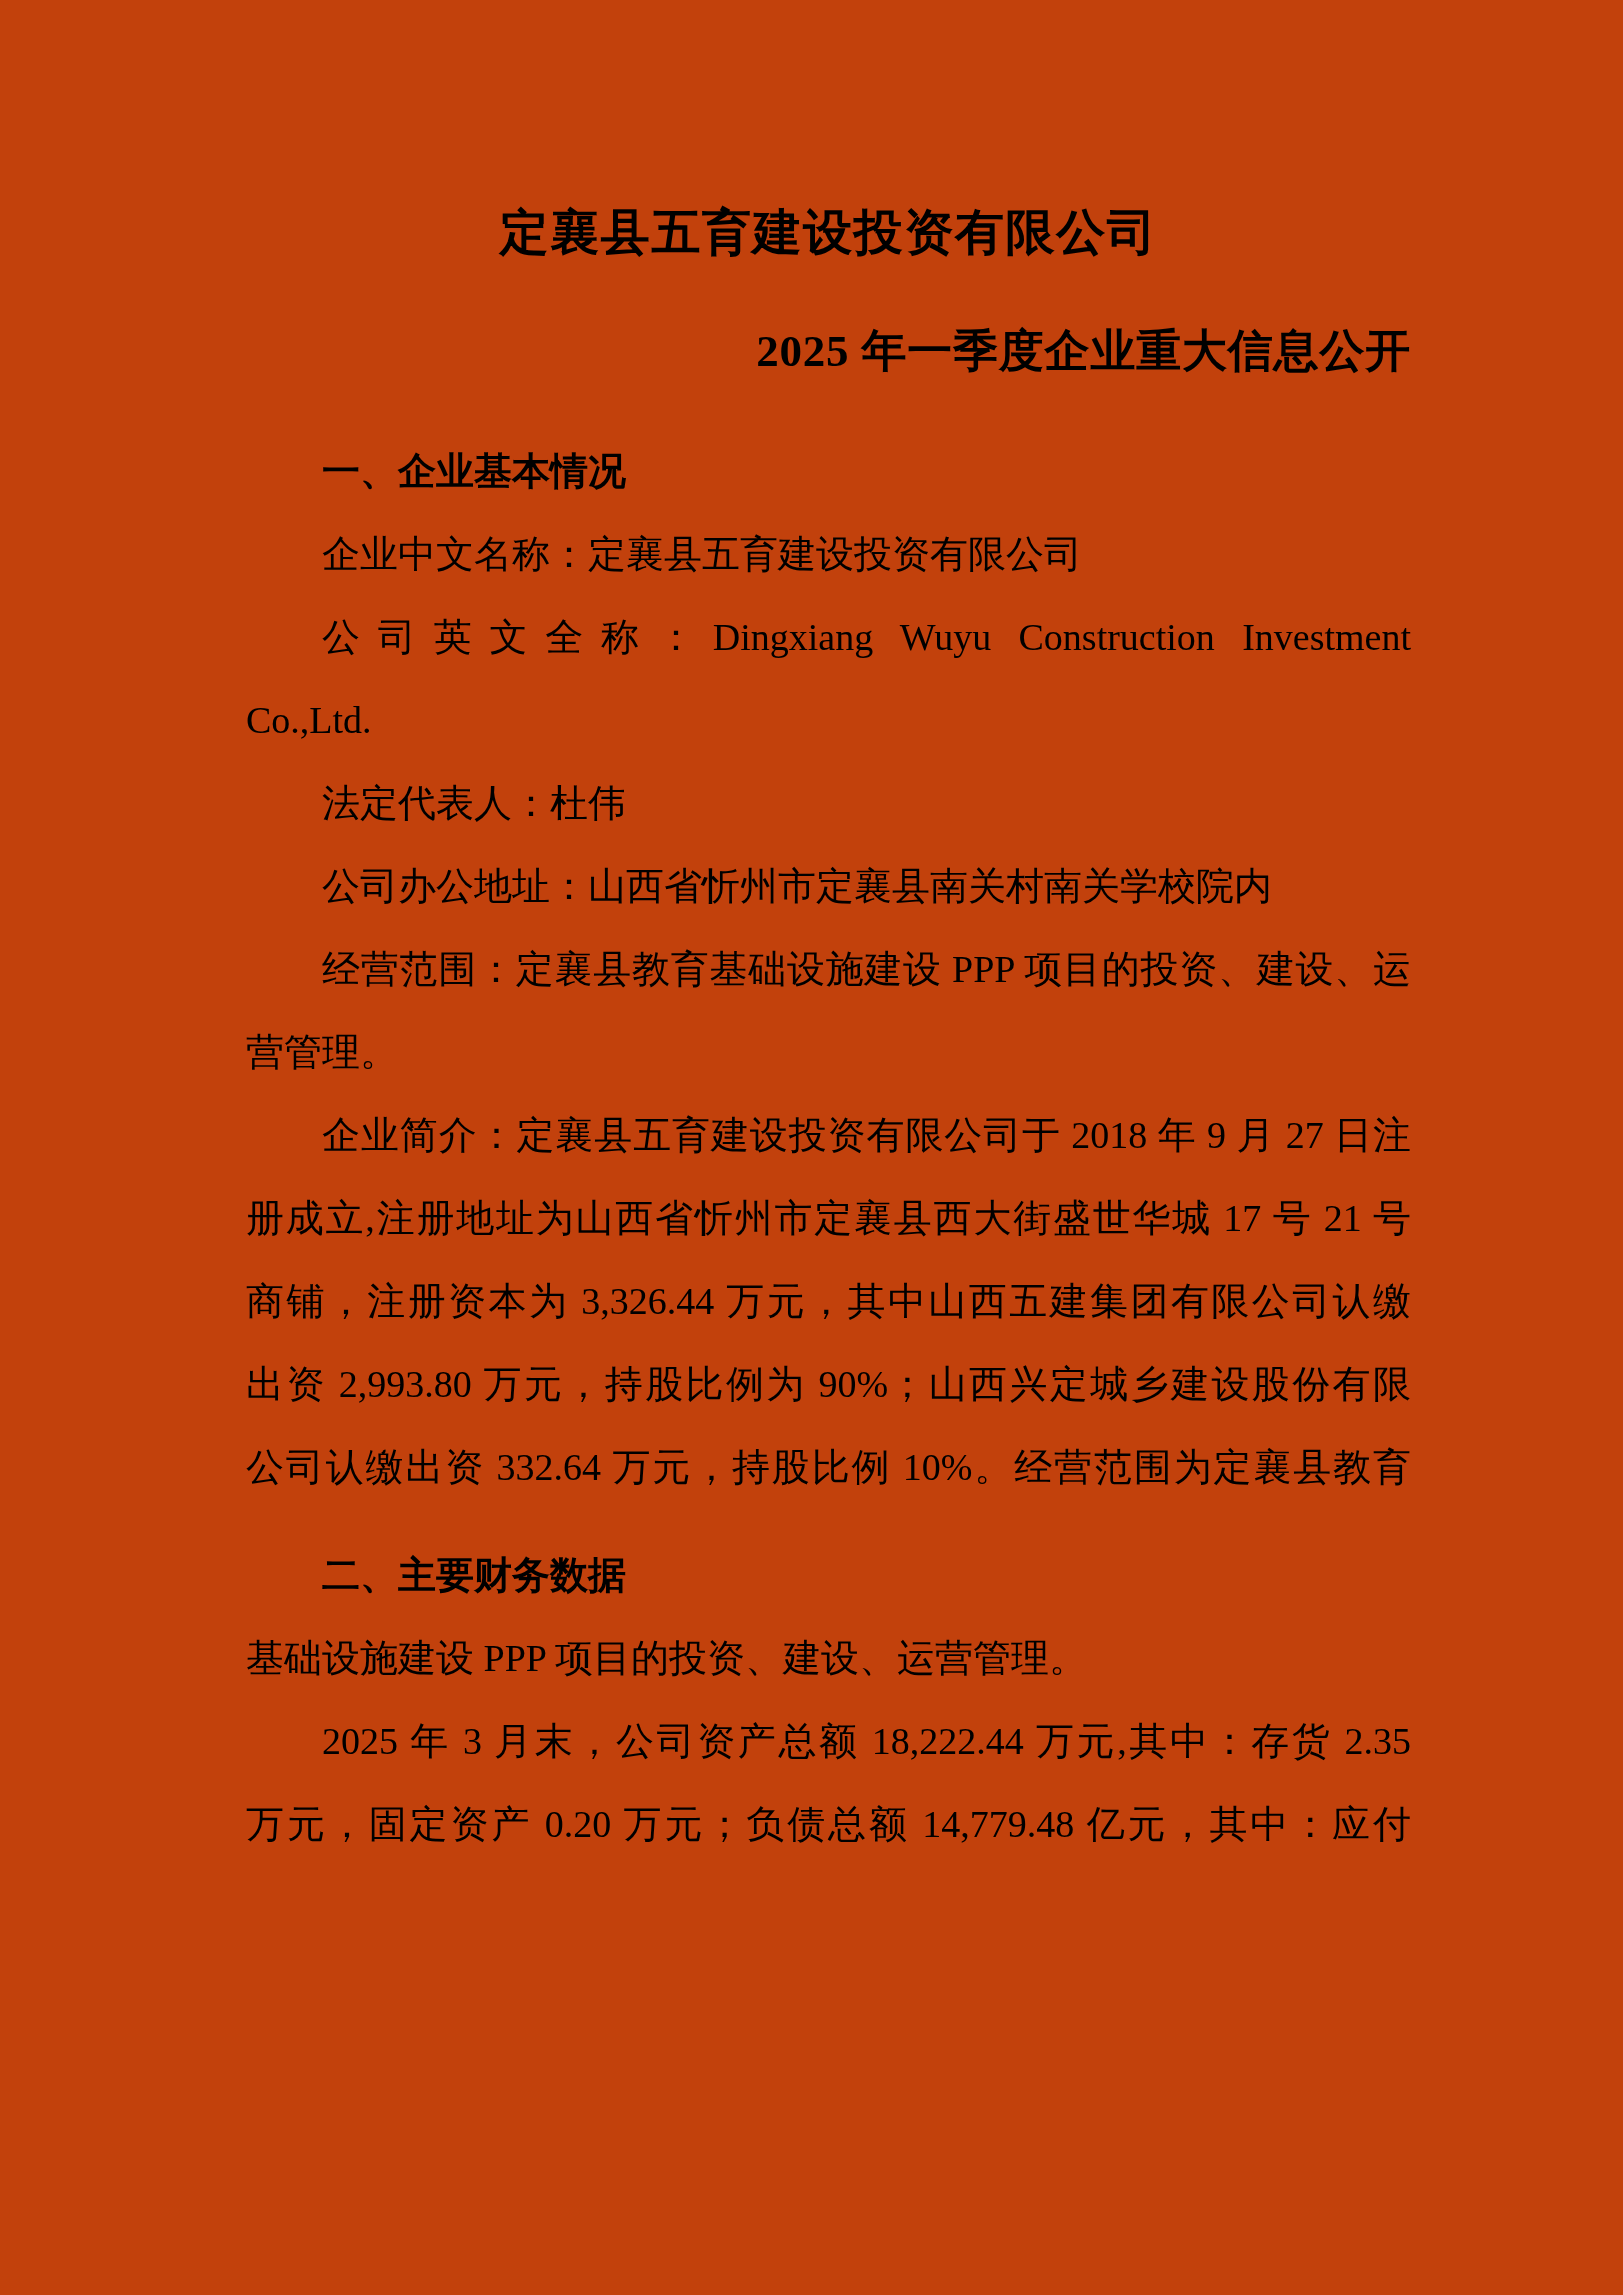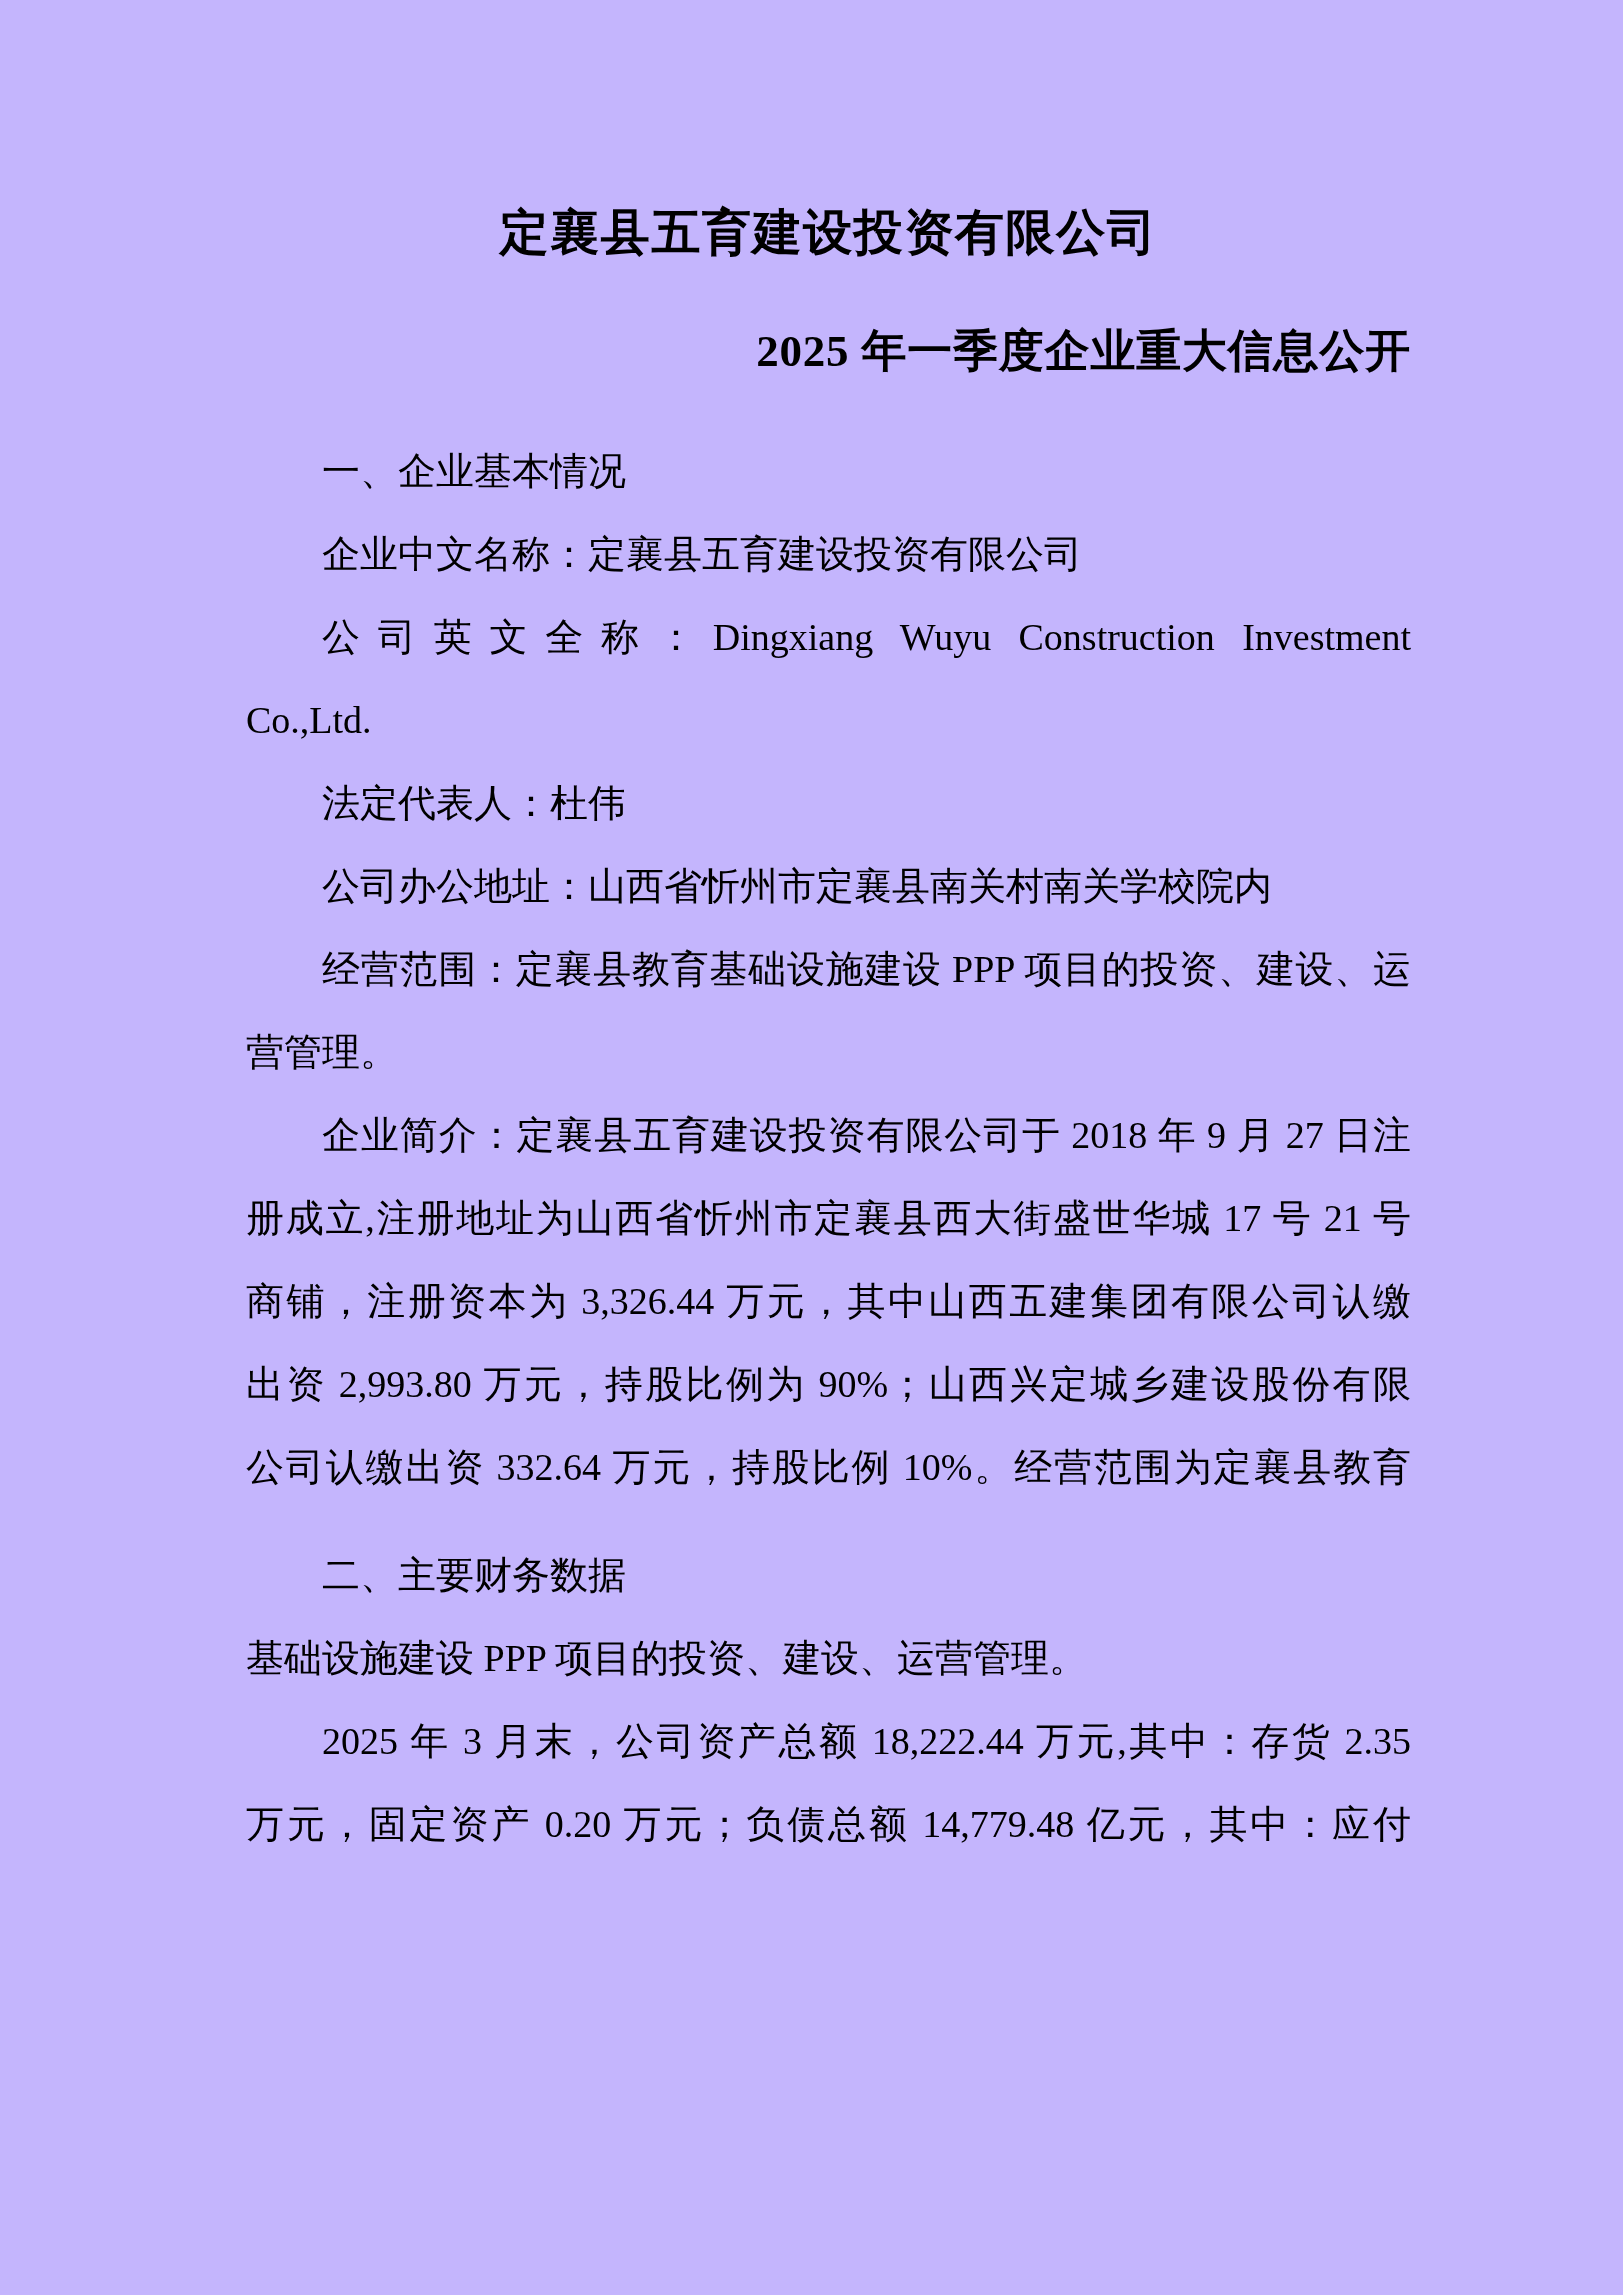--- a/index.html
+++ b/index.html
@@ -1,21 +1,21 @@
 <!DOCTYPE html>
 <html style="font-size:12.7px"><head>
 <meta charset="utf-8">
 <style>
   html, body { margin: 0; padding: 0; background: #9e9e9e; }
   .page {
     position: relative;
     width: 1623px;
     height: 2295px;
     margin: 0 auto;
-    background: #c4b5fd;
+    background: #c2410c;
     color: #000000;
     font-family: "Liberation Serif", "DejaVu Serif", serif;
     box-sizing: border-box;
     padding: 186px 212px 0 246px;
     overflow: hidden;
   }
   .doc-title {
     font-size: 49px;
     font-weight: bold;
     text-align: center;
@@ -36,21 +36,21 @@
     margin-top: 32px;
     font-size: 38px;
   }
   .line {
     height: 83px;
     line-height: 83px;
     white-space: normal;
     overflow: hidden;
   }
   .line.indent { padding-left: 76px; }
-  .line.heading { font-weight: normal; }
+  .line.heading { font-weight: bold; }
   .line.space-before { margin-top: 25px; }
   .line.justify {
     text-align: justify;
     text-align-last: justify;
   }
 </style>
 </head>
 <body>
 
 <div class="page">

